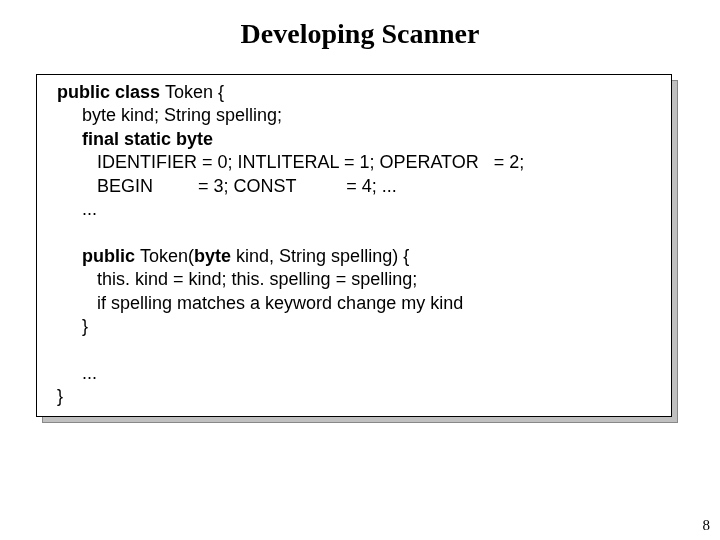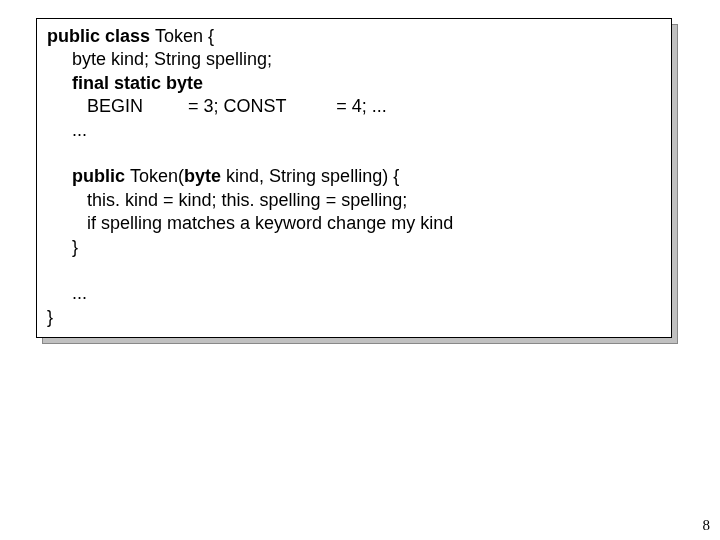--- a/index.html
+++ b/index.html
@@ -40,21 +40,21 @@
       left: 6px;
       right: -6px;
       bottom: -6px;
       background: #c0c0c0;
       border: 1px solid #888;
     }
     .code-box {
       position: relative;
       background: #ffffff;
       border: 1px solid #000;
-      padding: 6px 10px 8px 10px;
+      padding: 6px 10px 8px 20px;
       font-family: Arial, Helvetica, sans-serif;
       font-size: 18px;
       line-height: 1.3;
       color: #000;
     }
     .code-line { white-space: pre; }
     .bold { font-weight: bold; }
     .italic { }
     .page-num {
       position: absolute;
@@ -62,27 +62,29 @@
       right: 10px;
       font-size: 15px;
       font-family: "Times New Roman", Times, serif;
       color: #000;
     }
   </style>
 </head>
 <body>
 
 <div class="slide">
+  <div class="title">Developing Scanner</div>
 
   <div class="code-box-wrapper">
     <div class="code-shadow"></div>
     <div class="code-box">
       <div class="code-line"><span class="bold">public class </span><span>Token { </span></div>
       <div class="code-line">     byte kind; String spelling;</div>
       <div class="code-line bold">     final static byte </div>
+      <div class="code-line">        IDENTIFIER = 0; INTLITERAL = 1; OPERATOR   = 2;</div>
       <div class="code-line">        BEGIN         = 3; CONST          = 4; ...</div>
       <div class="code-line">     ...</div>
       <div class="code-line"> </div>
       <div class="code-line"><span class="bold">     public </span><span>Token(</span><span class="bold">byte </span><span>kind, String spelling) { </span></div>
       <div class="code-line">        this. kind = kind; this. spelling = spelling;</div>
       <div class="code-line italic">        if spelling matches a keyword change my kind</div>
       <div class="code-line">     }</div>
       <div class="code-line"> </div>
       <div class="code-line">     ...</div>
       <div class="code-line">}</div>

